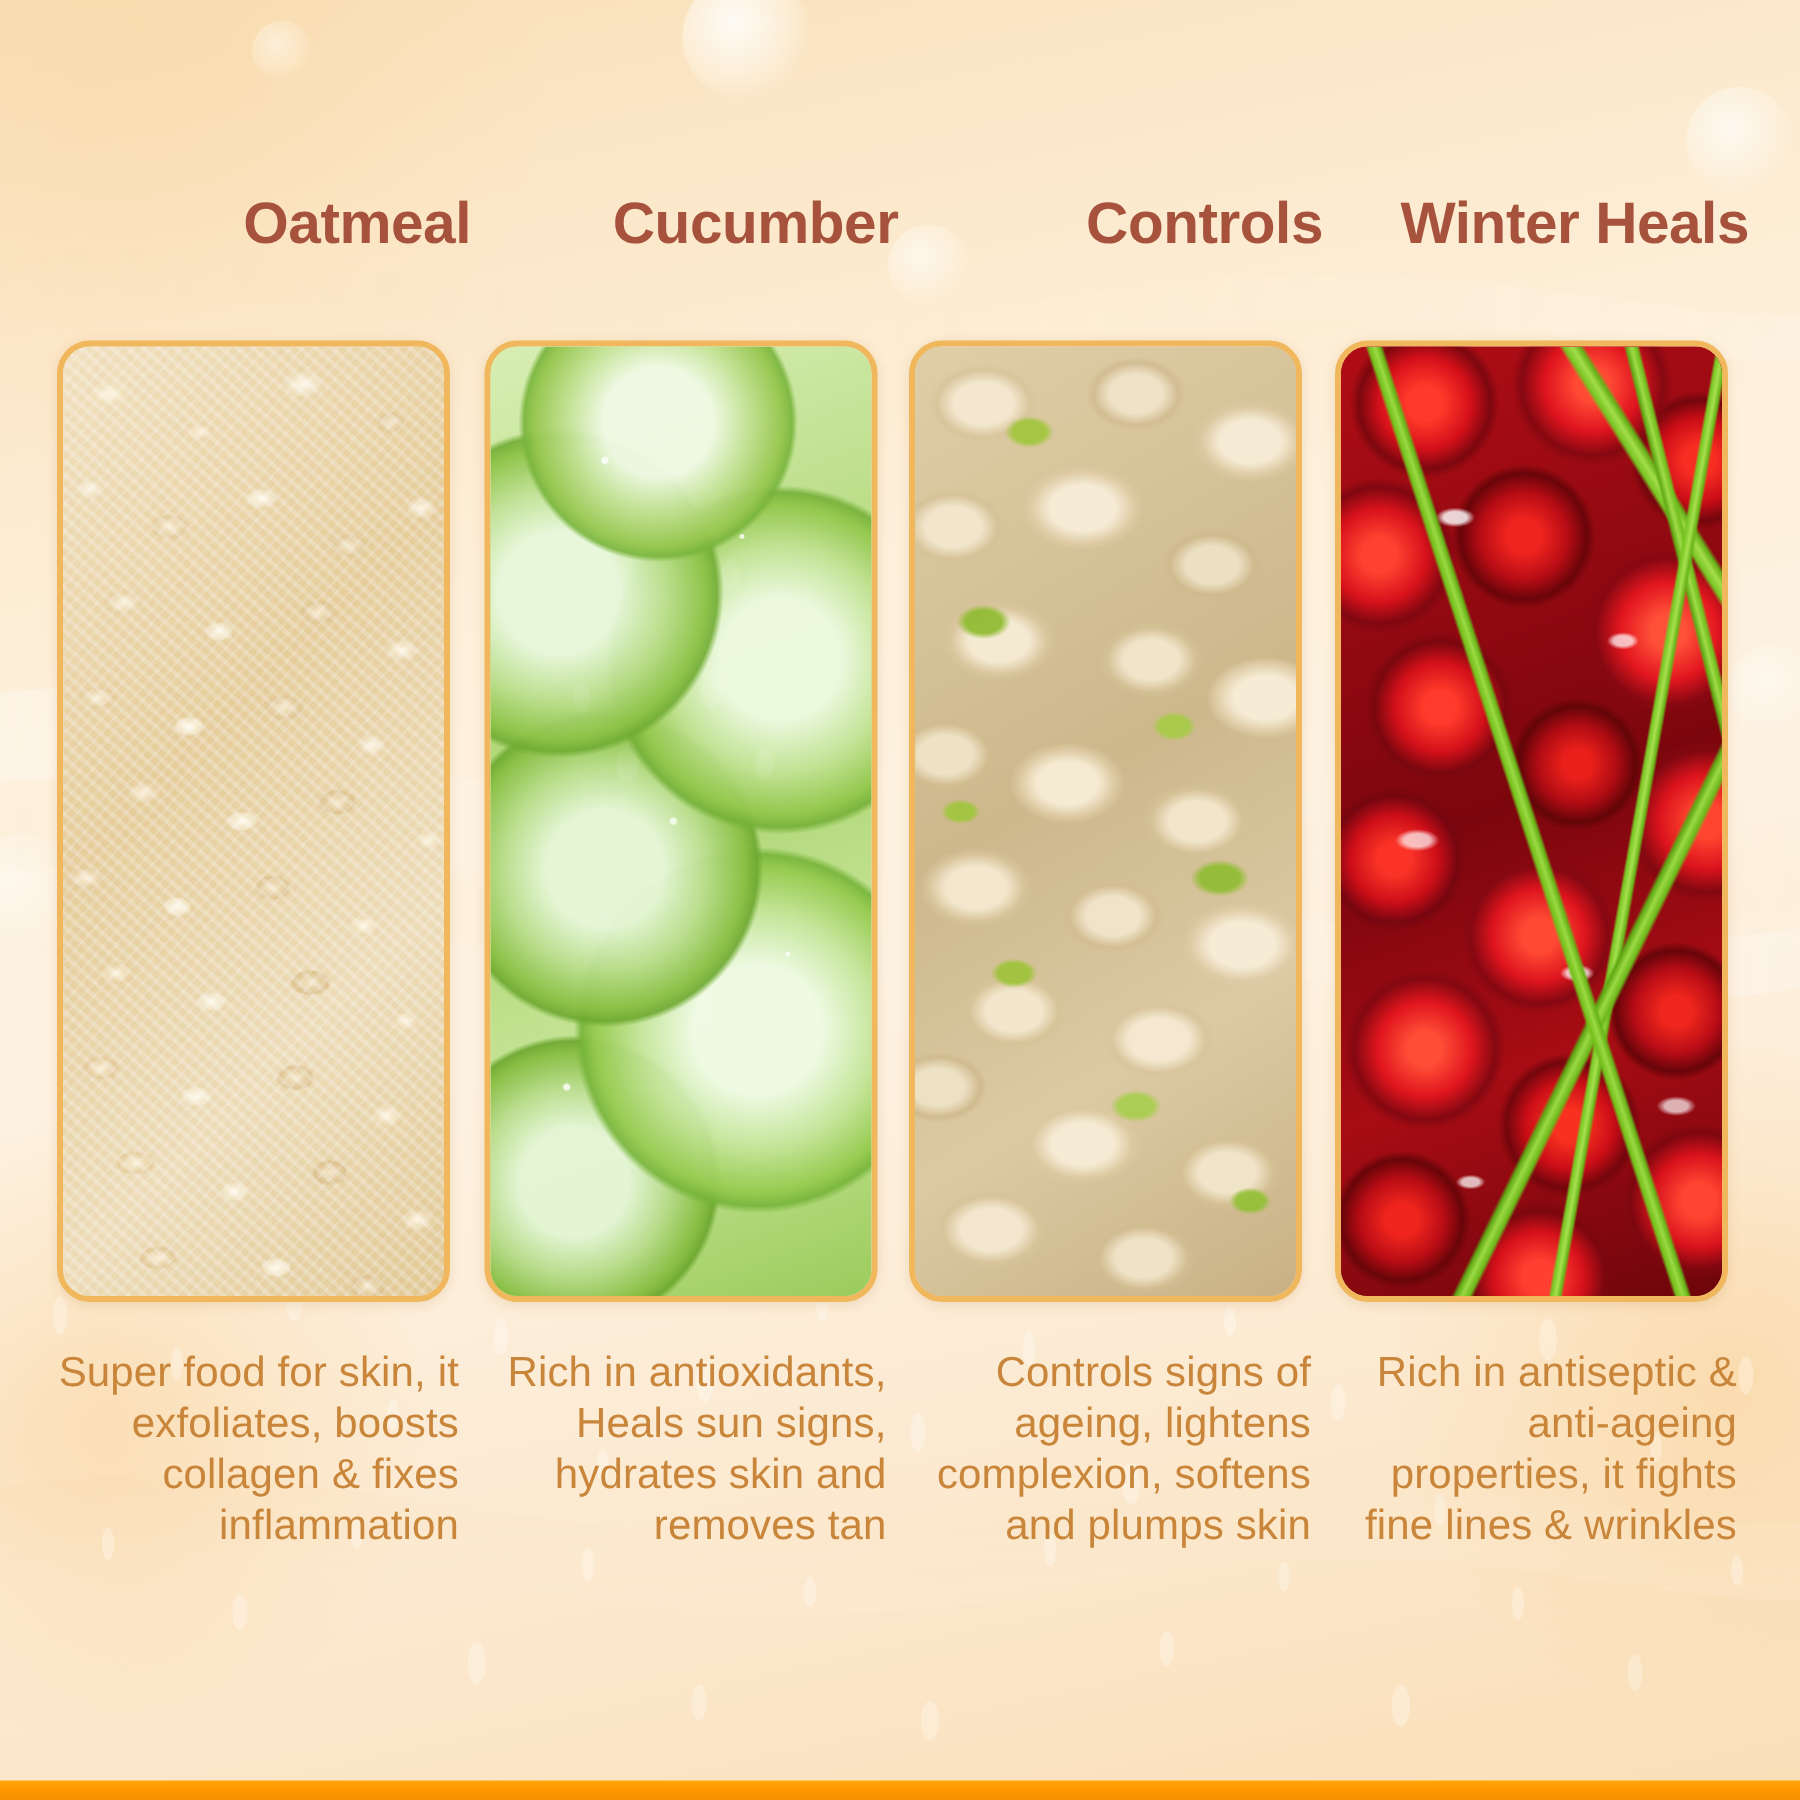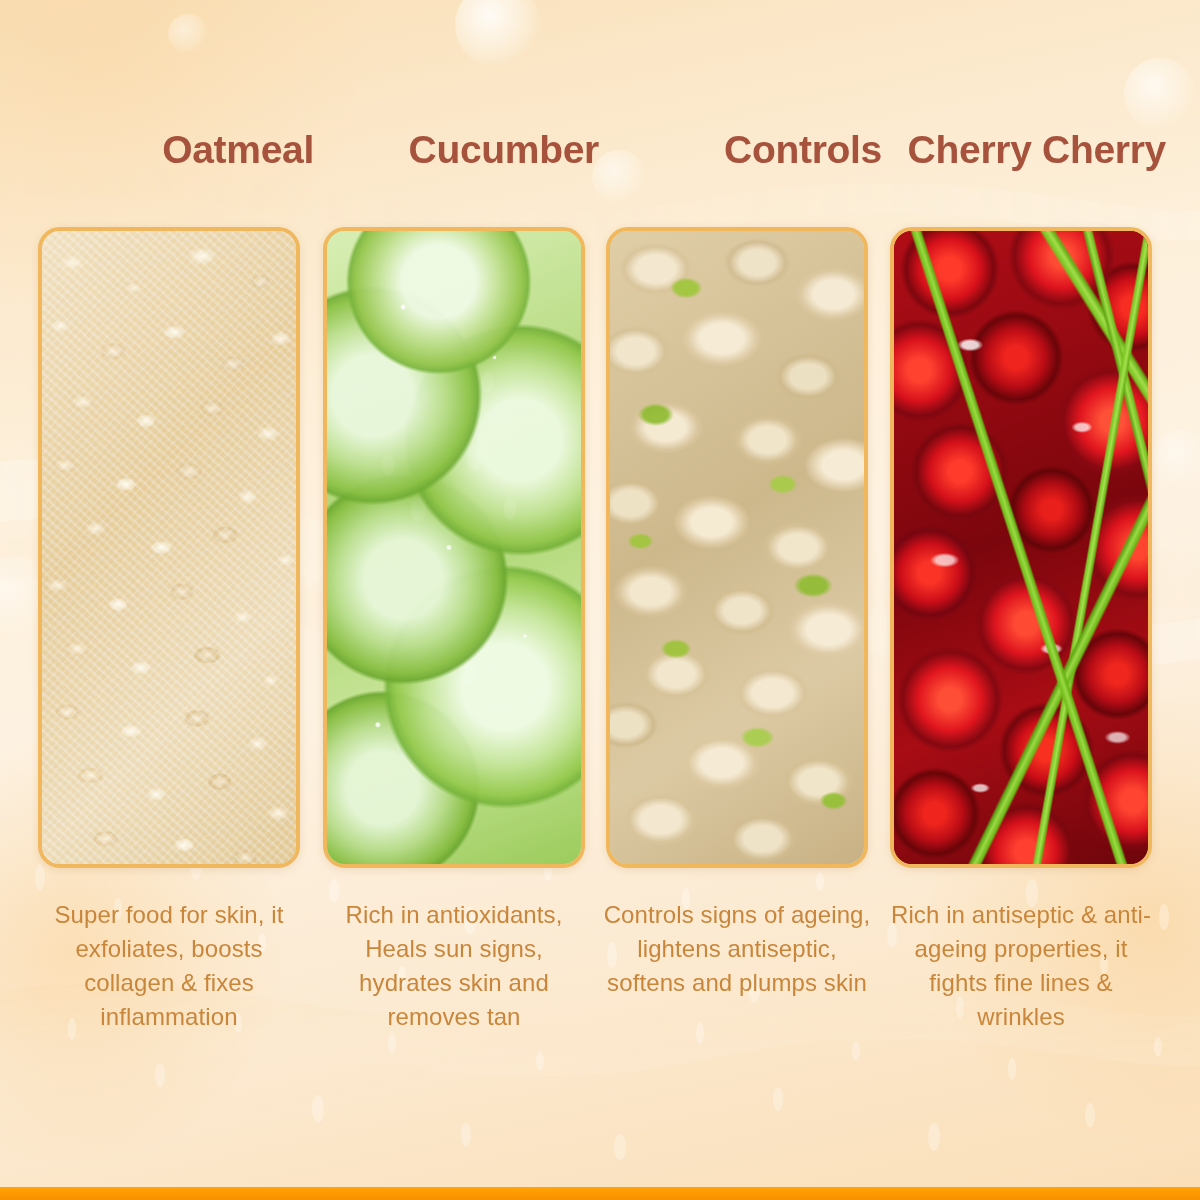--- a/index.html
+++ b/index.html
@@ -304,23 +304,23 @@
       radial-gradient(ellipse 16px 8px at 88% 80%, rgba(255,255,255,.68) 0 48%, rgba(255,255,255,0) 82%),
       radial-gradient(ellipse 12px 6px at 34% 88%, rgba(255,255,255,.72) 0 48%, rgba(255,255,255,0) 82%);
   }
 
   
   .caption {
     position: absolute;
     top: 898px;
     left: -6px;
     width: 274px;
-    text-align: center;
+    text-align: right;
     color: #c9863a;
-    font-size: 24px;
+    font-size: 28px;
     line-height: 34px;
     letter-spacing: 0.1px;
   }
 </style>
 </head>
 <body>
 
 <div class="poster">
 
   <div class="bokeh" style="left:455px;top:-18px;width:86px;height:86px;"></div>
@@ -409,25 +409,25 @@
         <div class="art art-cucumber"></div>
       </div>
       <div class="caption">Rich in antioxidants, Heals sun signs, hydrates skin and removes tan</div>
     </div>
 
     <div class="col col-2">
       <div class="title">Controls</div>
       <div class="card">
         <div class="art art-pistachio"></div>
       </div>
-      <div class="caption">Controls signs of ageing, lightens antiseptic, softens and plumps skin</div>
+      <div class="caption">Controls signs of ageing, lightens complexion, softens and plumps skin</div>
     </div>
 
     <div class="col col-3">
-      <div class="title">Cherry Cherry</div>
+      <div class="title">Winter Heals</div>
       <div class="card">
         <div class="art art-cherry"></div>
       </div>
       <div class="caption">Rich in antiseptic &amp; anti-ageing properties, it fights fine lines &amp; wrinkles</div>
     </div>
 
   </div>
 
   <div class="bottom-bar"></div>
 </div>

